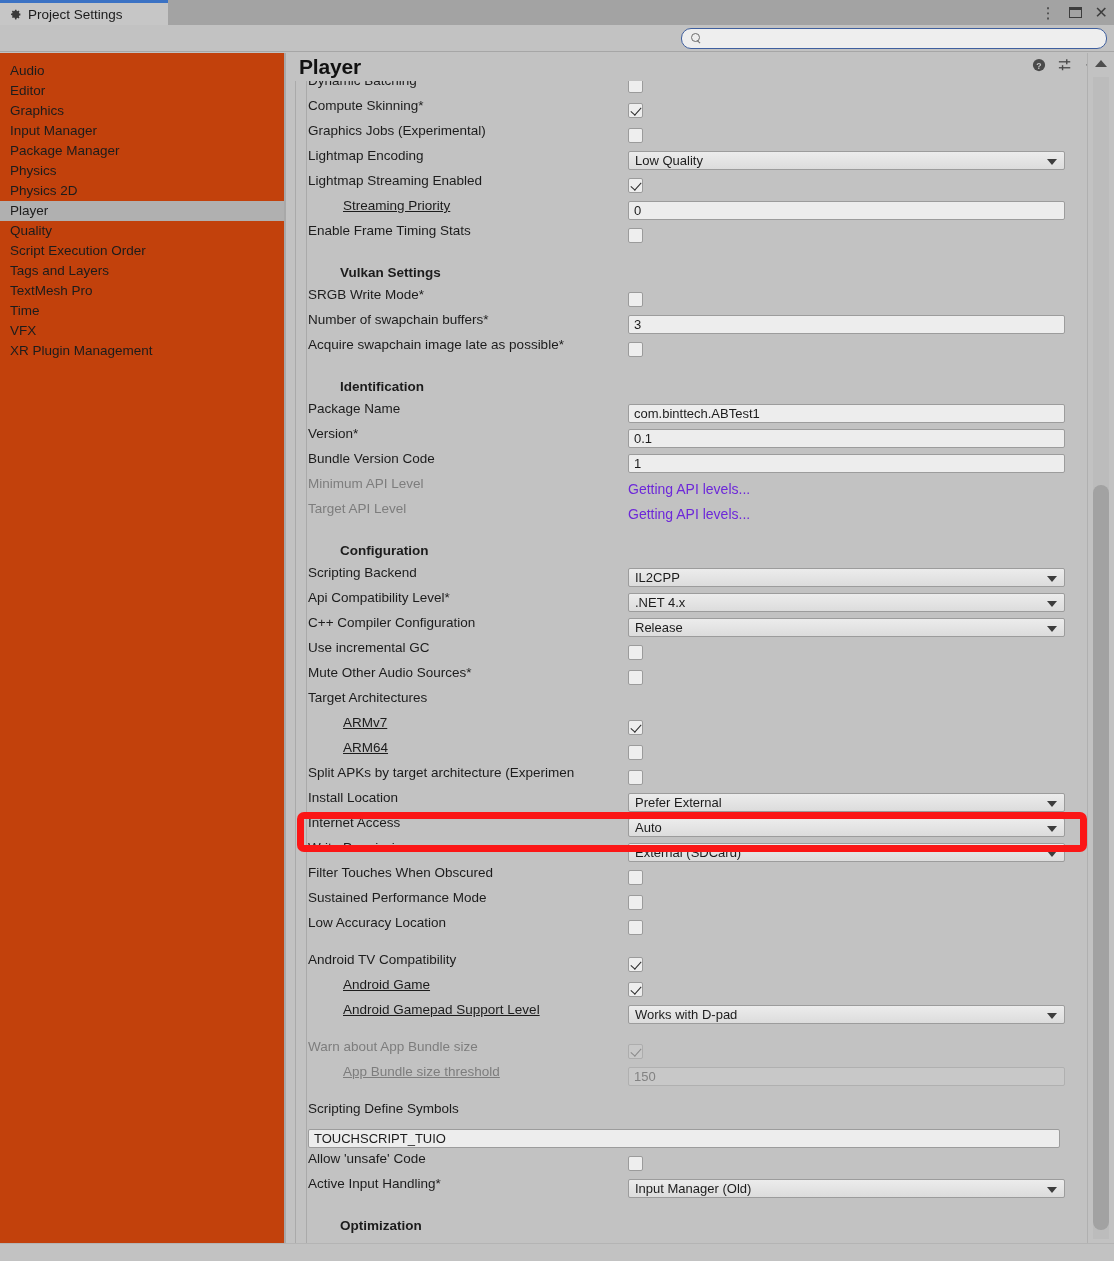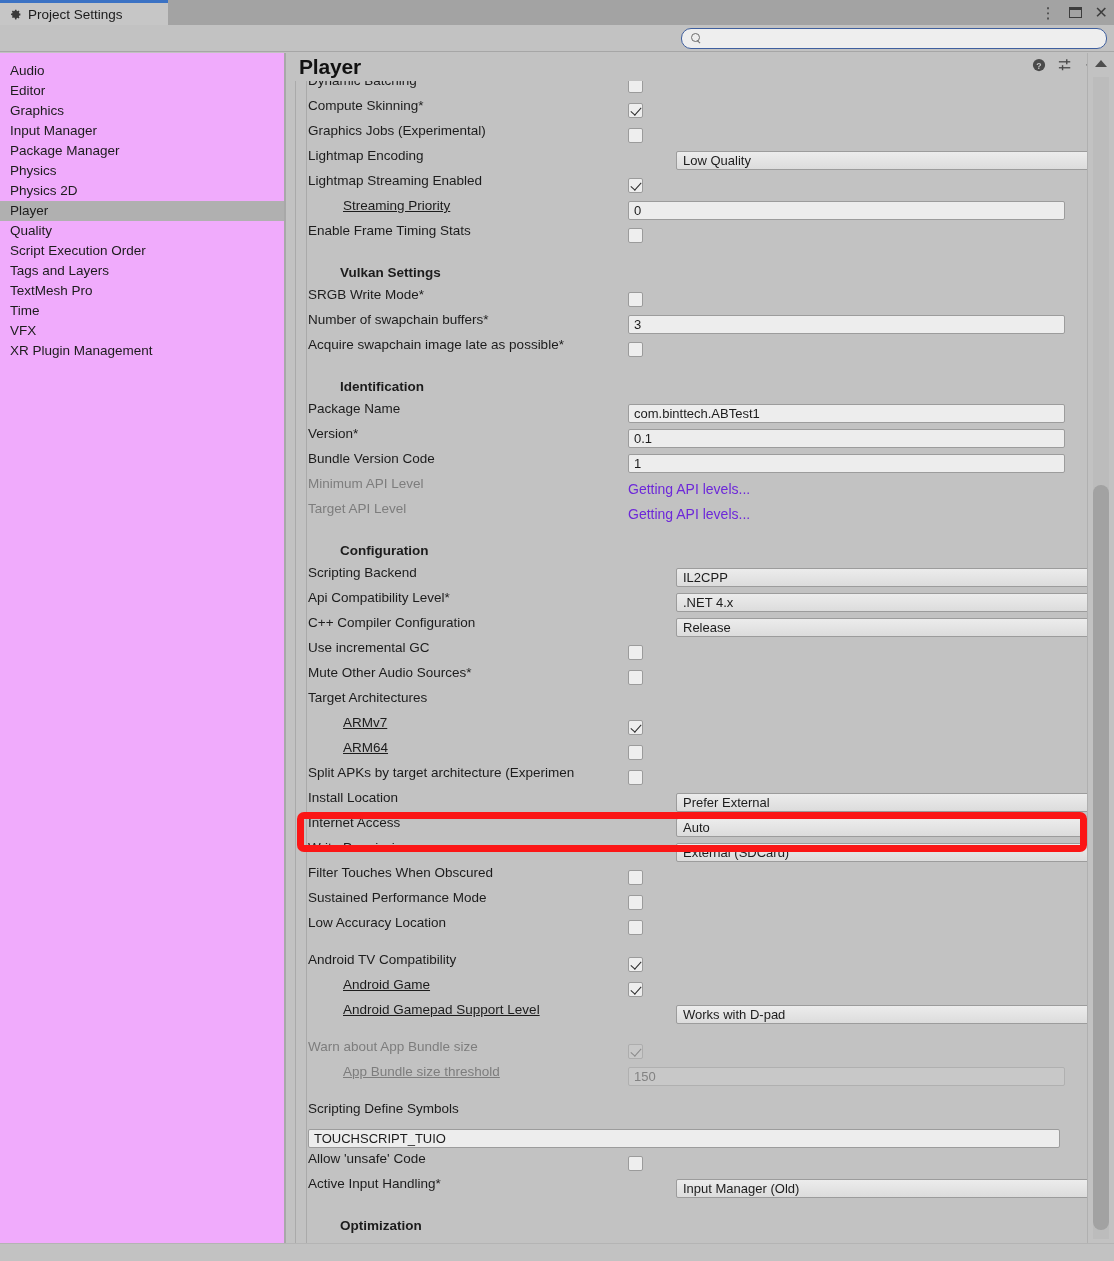--- a/index.html
+++ b/index.html
@@ -60,21 +60,21 @@
   }
   .search-input {
     flex: 1; border: none; outline: none; background: transparent;
     font-family: "Liberation Sans", sans-serif; font-size: 12px;
     padding-left: 4px; color: #1c1c1c;
   }
 
   
   .sidebar {
     position: absolute; left: 0; top: 53px; width: 286px; height: 1190px;
-    background: #f0abfc;
+    background: #c2410c;
     border-right: 1px solid #a8a8a8;
     padding-top: 8px;
   }
   .side-item {
     height: 20px; line-height: 20px; padding-left: 10px;
     font-size: 13.5px; color: #1c1c1c; cursor: default;
   }
   .side-item.selected { background: #b0b0b0; }
   .side-scroll {
     position: absolute; right: 0; top: 0; width: 1px; height: 100%;
@@ -150,21 +150,20 @@
 
   .dropdown {
     width: 437px; height: 19px;
     background: linear-gradient(#ececec, #dcdcdc);
     border: 1px solid #9c9c9c;
     border-radius: 2px;
     display: flex; align-items: center;
     padding: 0 12px 0 6px;
     font-size: 13px; color: #1c1c1c;
     position: relative;
-    margin-left: 48px;
   }
   .dropdown .caret {
     position: absolute; right: 7px; top: 7px;
     width: 0; height: 0;
     border-left: 5px solid transparent;
     border-right: 5px solid transparent;
     border-top: 6px solid #3d3d3d;
   }
 
   .textfield {

